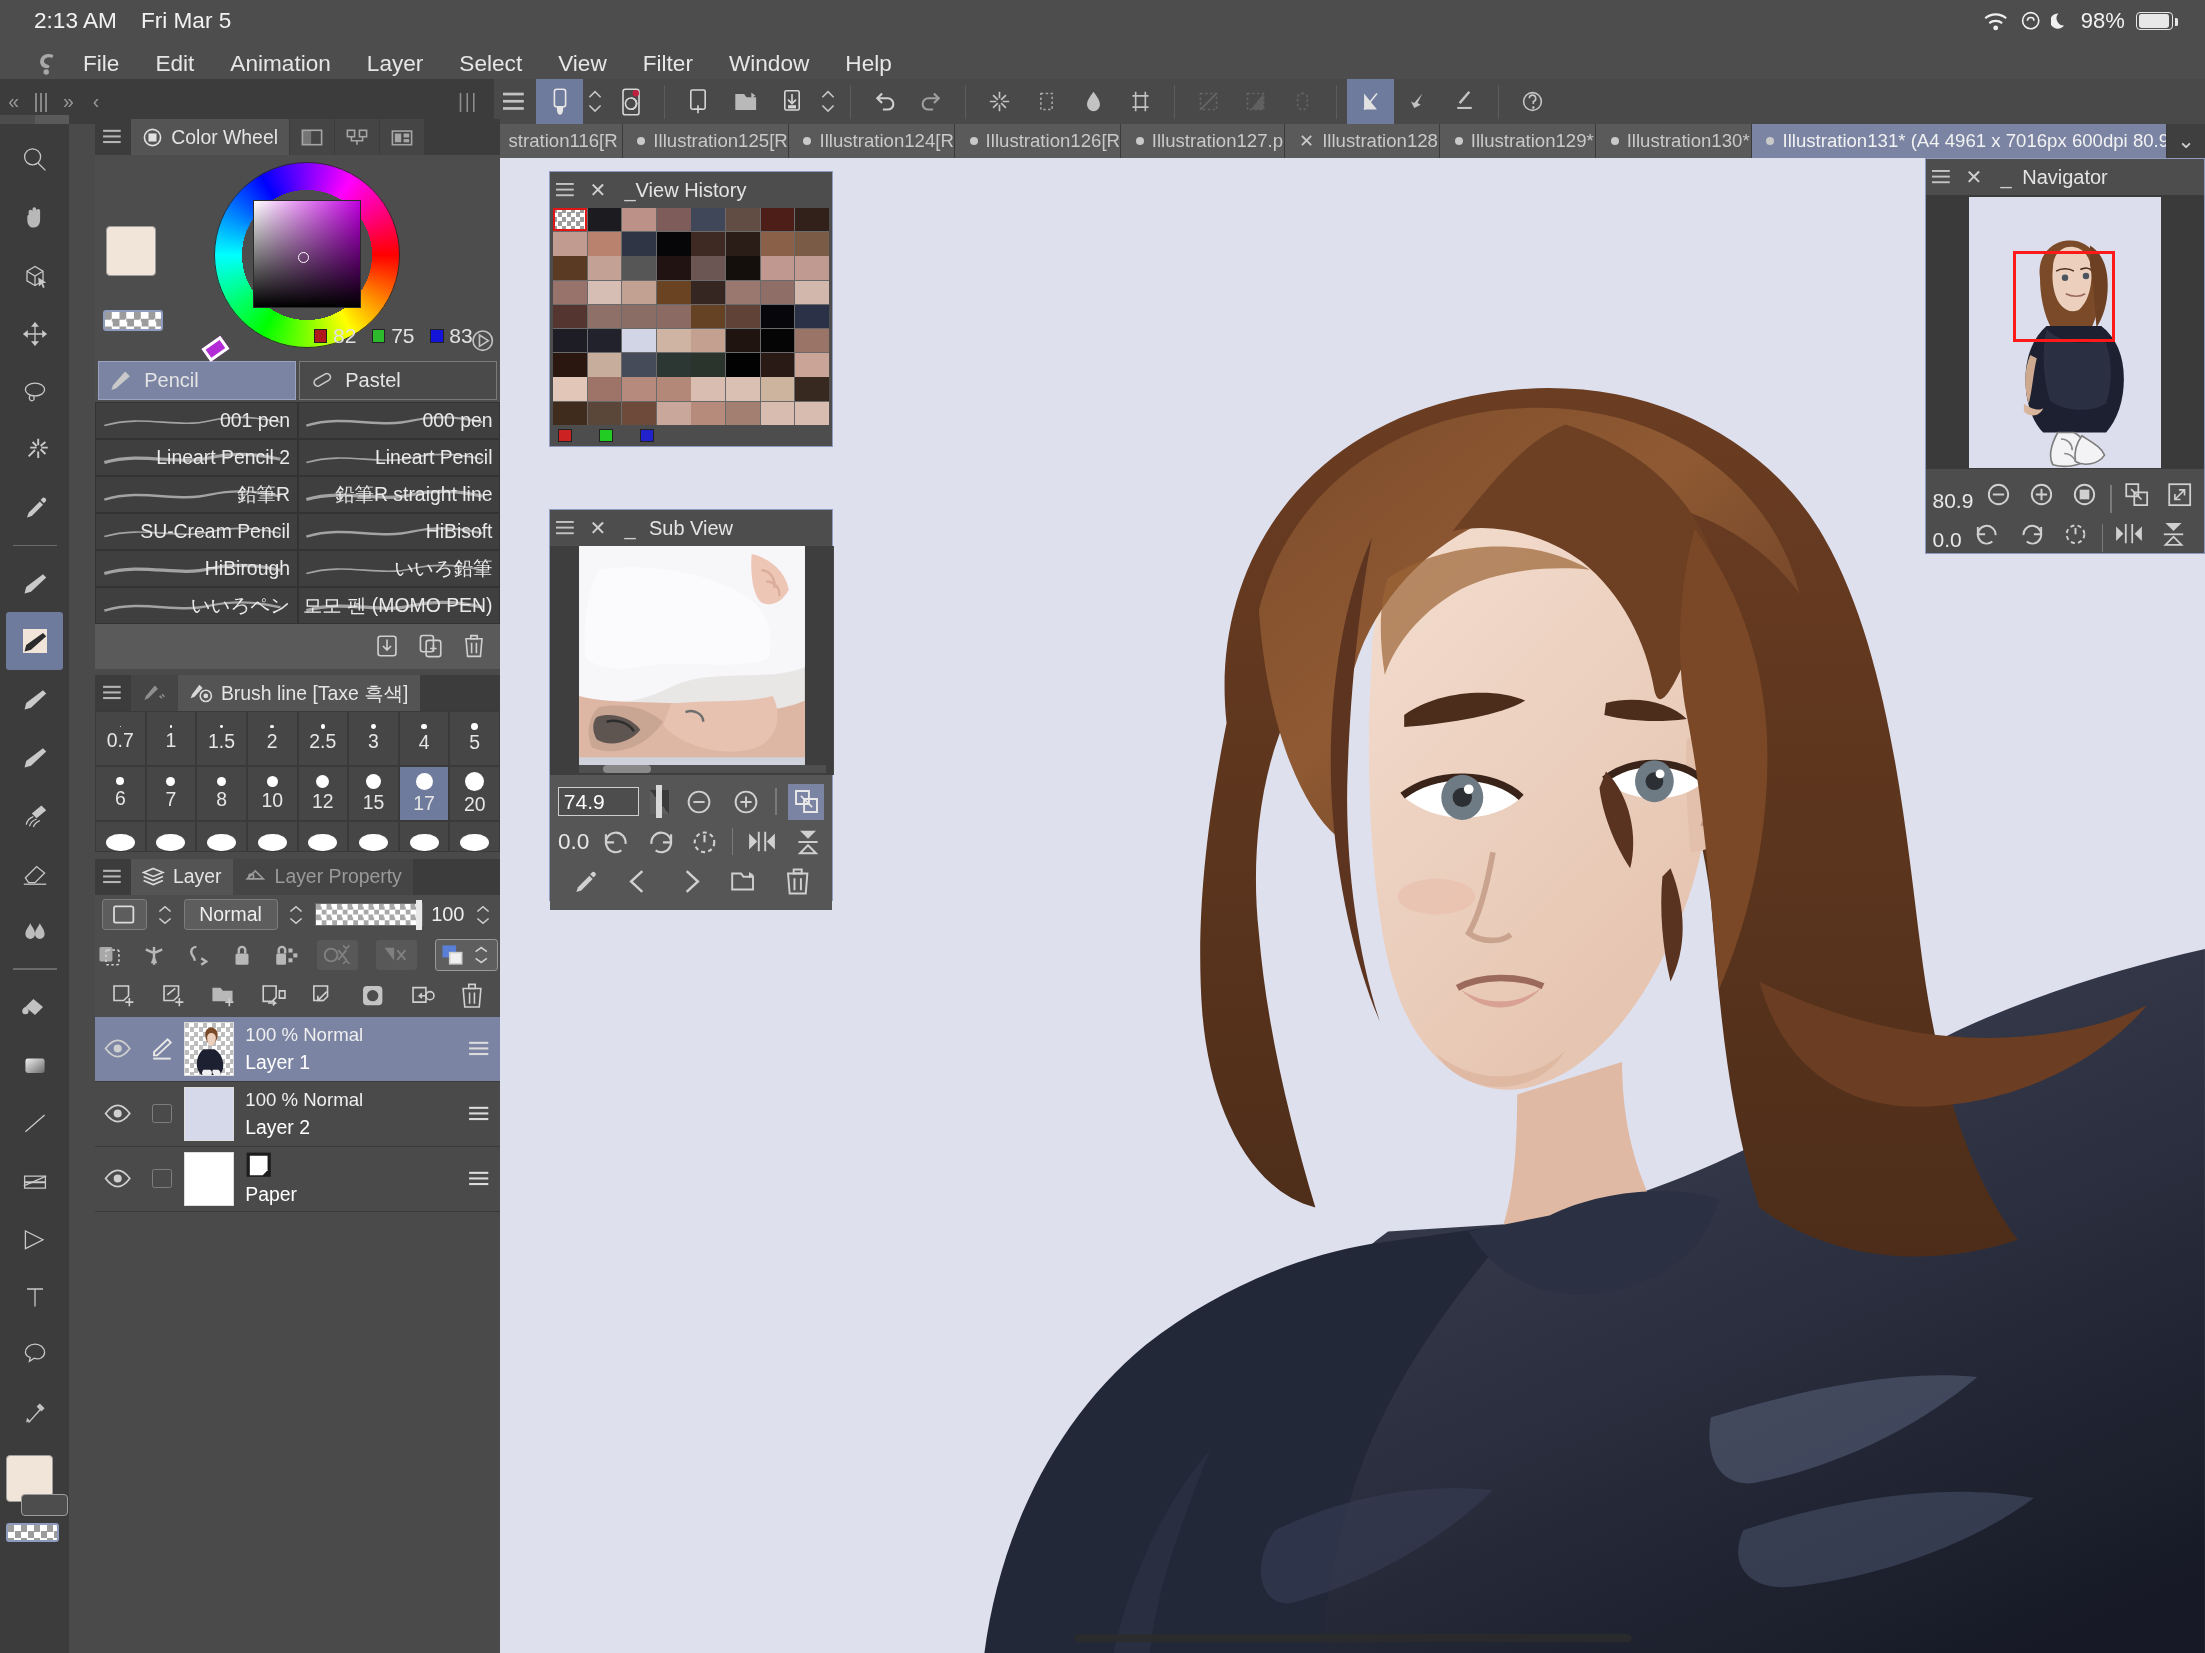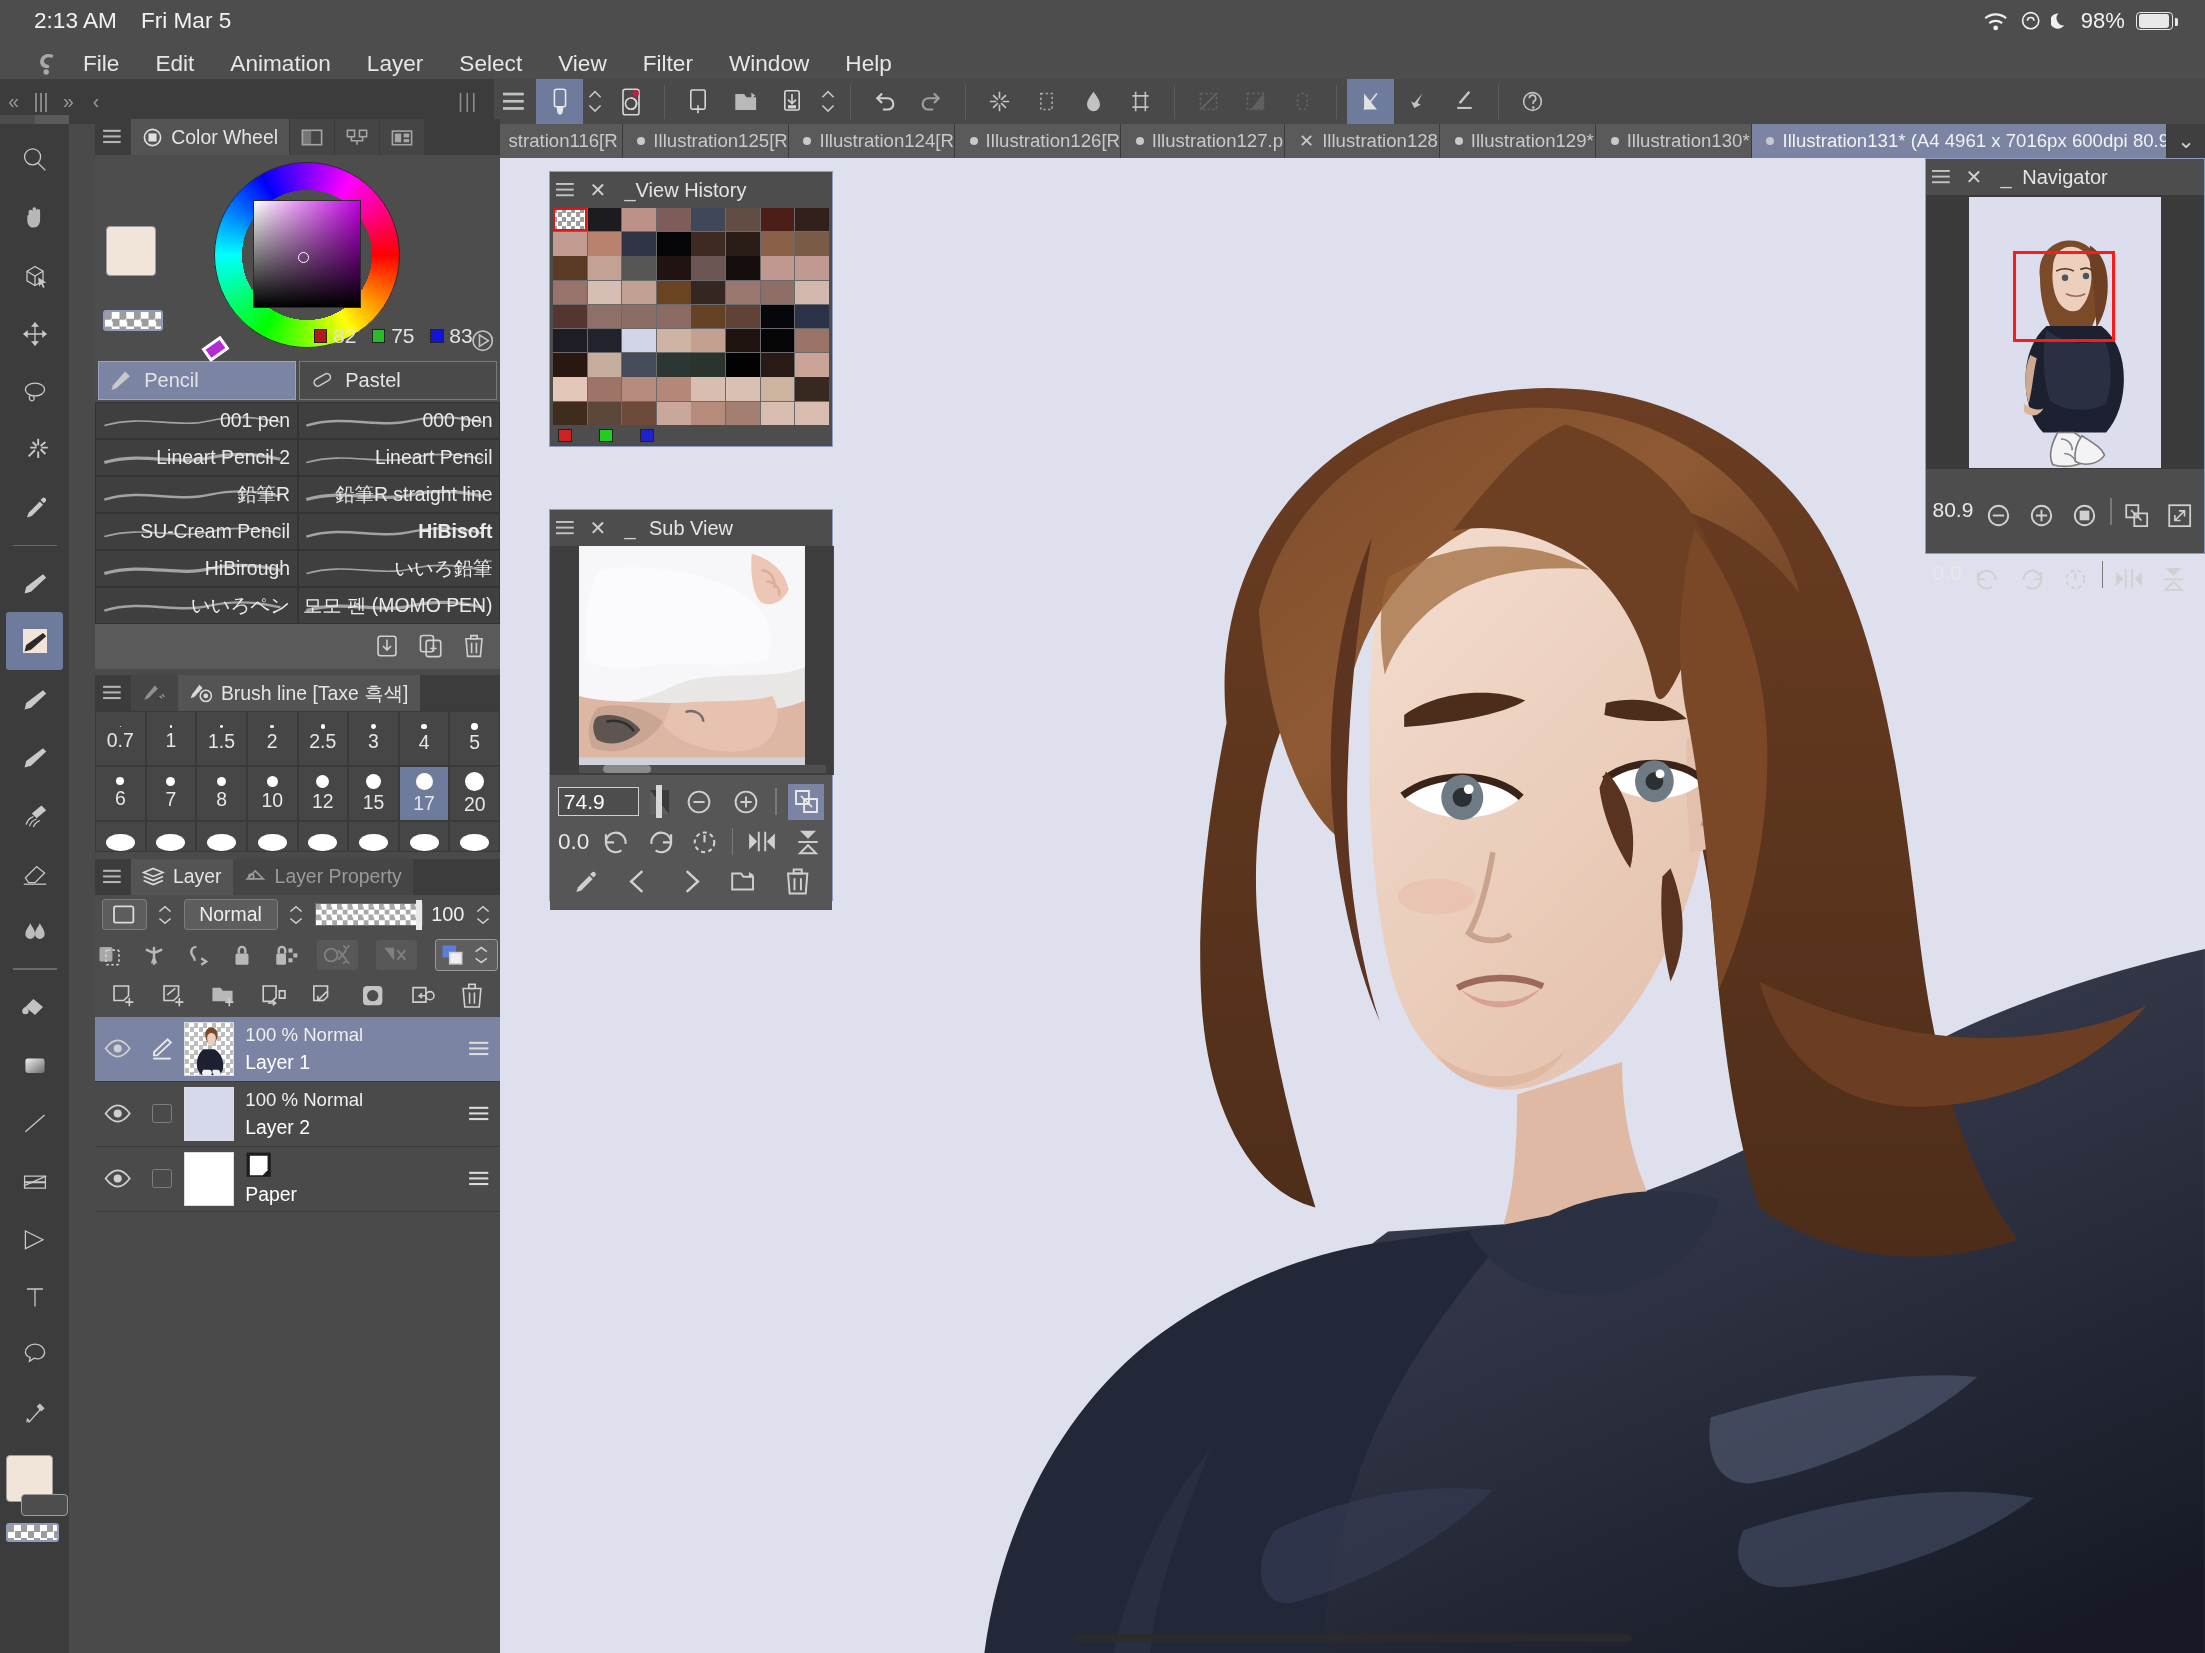--- a/index.html
+++ b/index.html
@@ -152,21 +152,21 @@
   .ibtn { width:36px; height:36px; display:flex; align-items:center; justify-content:center; color:#d6d6d6;}
   .ibtn.on { background:#7b84a3; }
   .vsep { width:1.6px; height:27.4px; background:#7a7a7a; }
 
   
   .nav { position:absolute; left:1925px; top:158px; width:280px; height:396px; background:#4d4d4d; border:1.6px solid #8e9bbf;}
   .navview { height:274px; background:#3a3a3a; display:flex; align-items:center; justify-content:center; position:relative;}
   .navpaper { width:192px; height:271px; background:#dcdeed; position:relative;}
   .navrect { position:absolute; left:44px; top:54px; width:102px; height:91px; border:3.2px solid #ff1a1a;}
   .navfoot { padding:4.8px 6.5px; }
-  .navrow { display:flex; align-items:flex-start; gap:8px; height:39px; font-size:21px; color:#e8e8e8;margin-top:24px;}
+  .navrow { display:flex; align-items:flex-end; gap:8px; height:39px; font-size:21px; color:#e8e8e8;}
 
   svg { display:block; }
   .ic-s { stroke:#c9c9c9; stroke-width:1.6; fill:none; }
 </style>
 </head>
 <body>
 
 <div class="app">
 
   <div class="statusbar">
@@ -681,21 +681,21 @@
           <div class="st-cell">
             <svg class="stroke" viewBox="0 0 220 26" preserveAspectRatio="none">
               <path d="M4 18 C50 4 90 22 130 12 C160 5 190 8 214 14" stroke="#e6e6e6" stroke-width="2" fill="none" opacity="0.8"></path>
             </svg>
             <span style="position: relative;">SU-Cream Pencil</span>
           </div>
           <div class="st-cell">
             <svg class="stroke" viewBox="0 0 220 26" preserveAspectRatio="none">
               <path d="M4 18 C50 4 90 22 130 12 C160 5 190 8 214 14" stroke="#e6e6e6" stroke-width="3" fill="none" opacity="0.8"></path>
             </svg>
-            <span style="position: relative; font-weight: bold;">HiBisoft</span>
+            <span style="position: relative;">HiBisoft</span>
           </div>
           <div class="st-cell">
             <svg class="stroke" viewBox="0 0 220 26" preserveAspectRatio="none">
               <path d="M4 18 C50 4 90 22 130 12 C160 5 190 8 214 14" stroke="#e6e6e6" stroke-width="4" fill="none" opacity="0.8"></path>
             </svg>
             <span style="position: relative;">HiBirough</span>
           </div>
           <div class="st-cell">
             <svg class="stroke" viewBox="0 0 220 26" preserveAspectRatio="none">
               <path d="M4 18 C50 4 90 22 130 12 C160 5 190 8 214 14" stroke="#e6e6e6" stroke-width="2" fill="none" opacity="0.8"></path>

